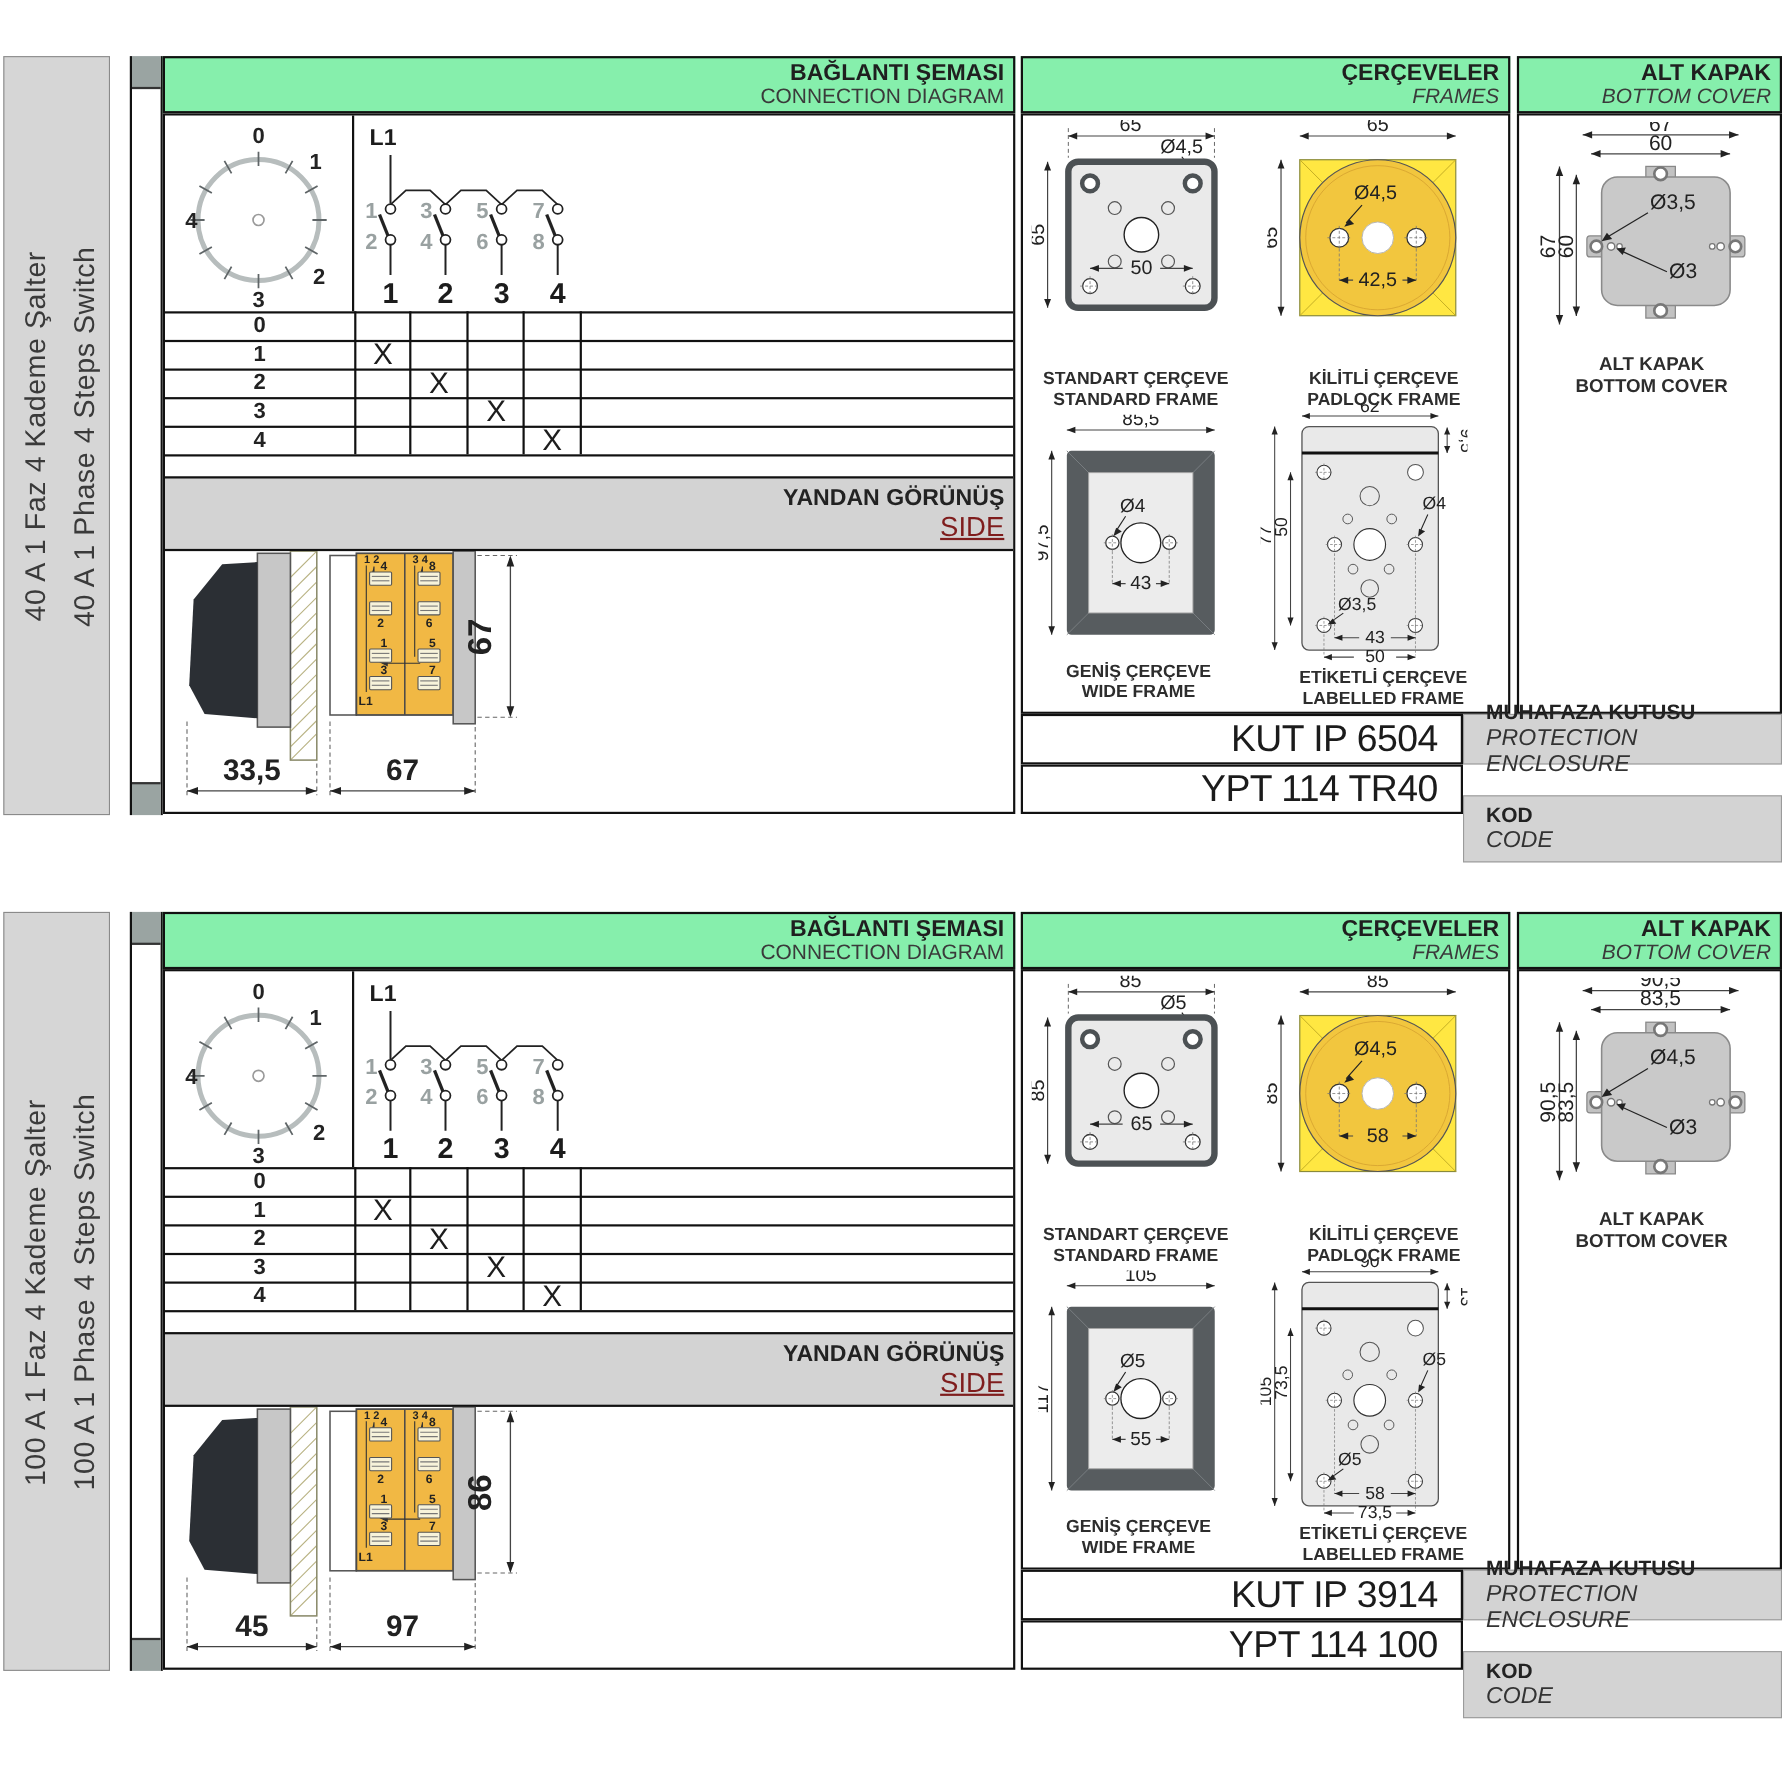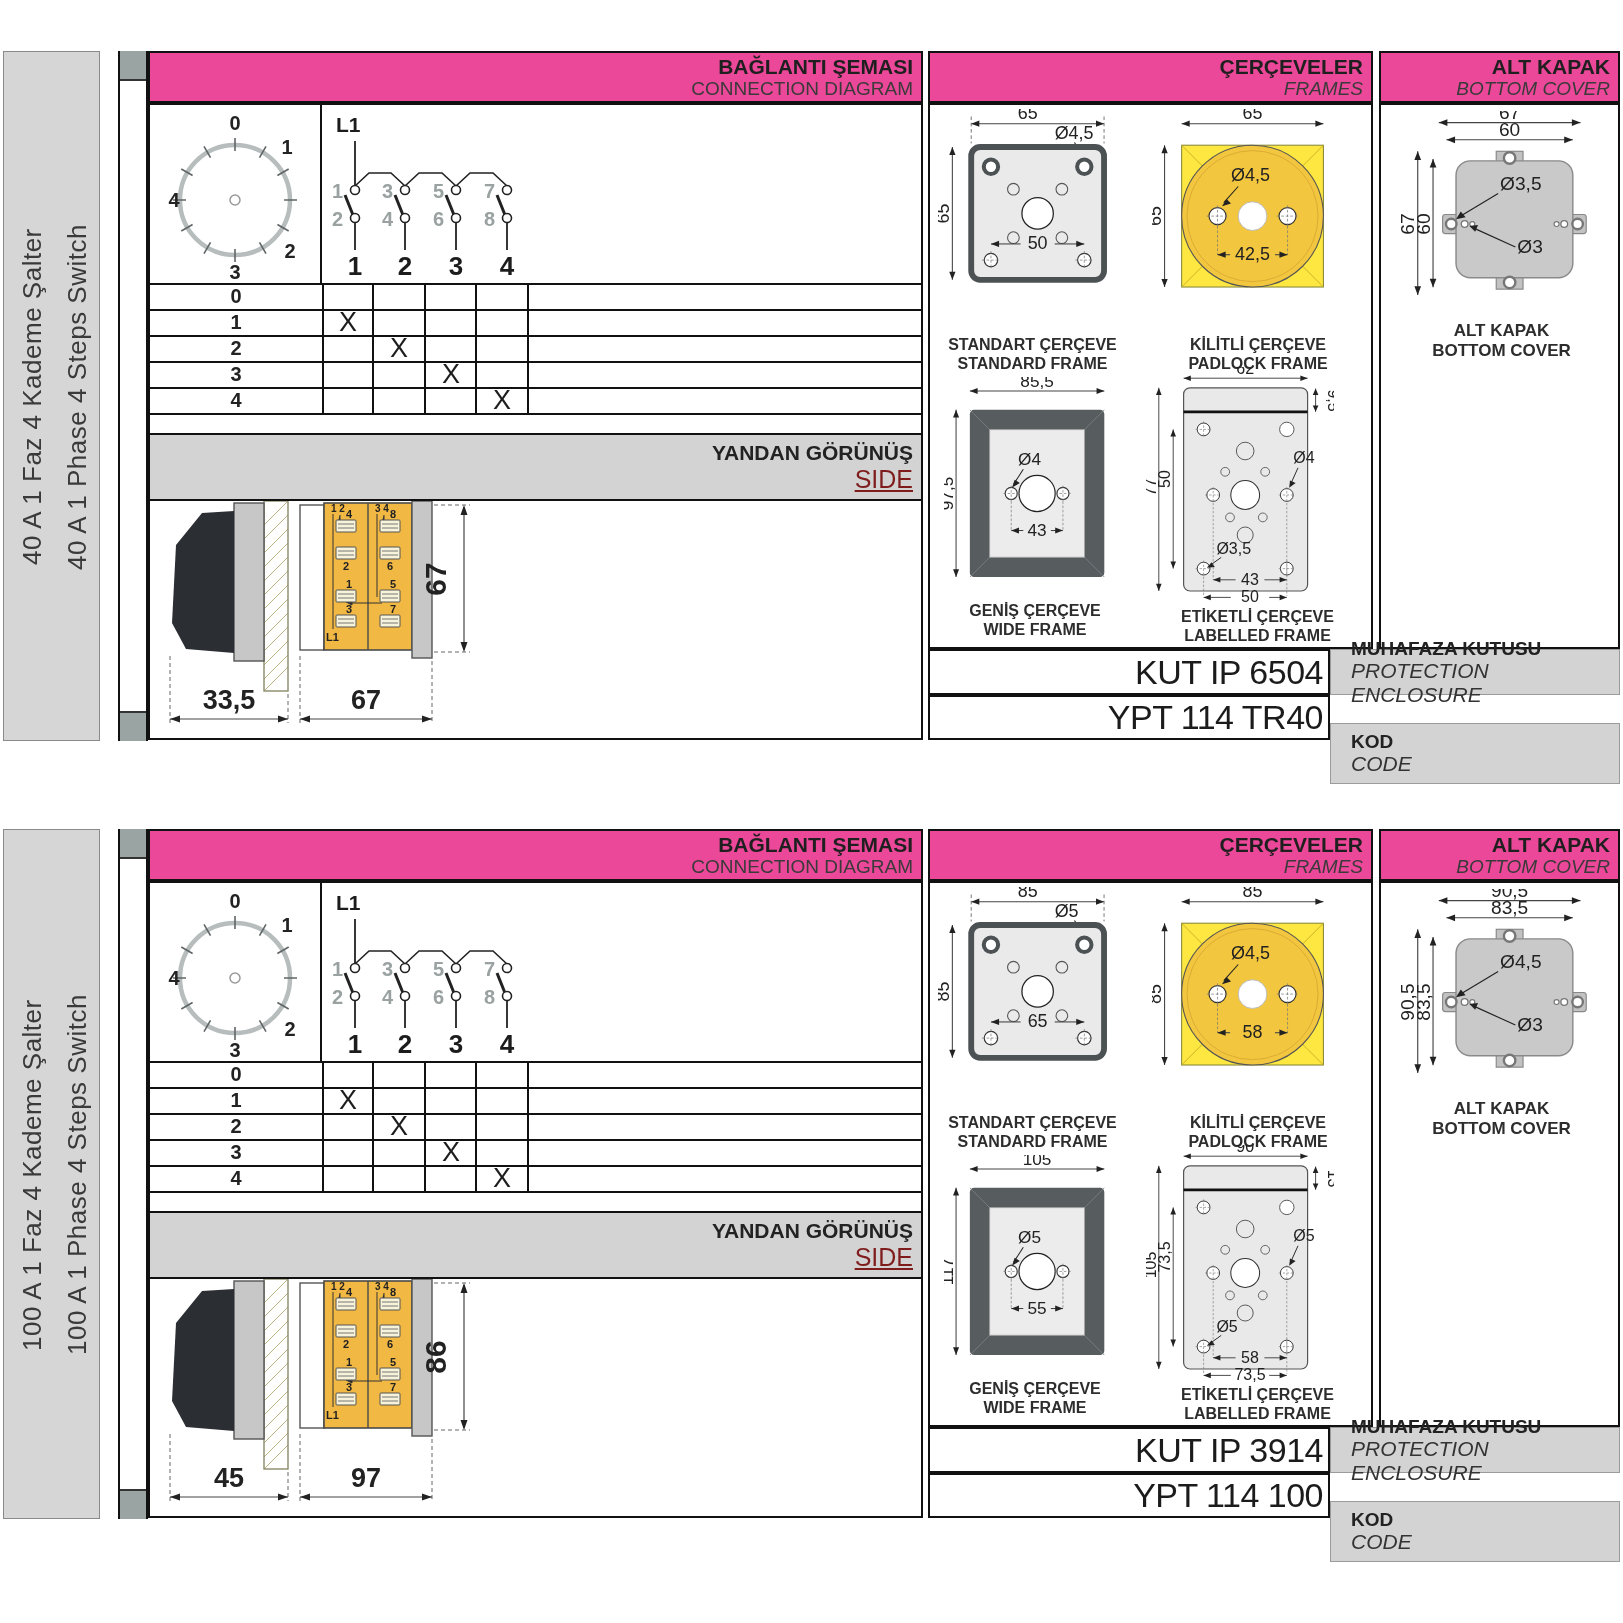--- a/index.html
+++ b/index.html
@@ -11,21 +11,21 @@
   .vlabel{position:absolute;top:0;height:690px;display:flex;align-items:center;justify-content:center;
           writing-mode:vertical-rl;transform:rotate(180deg);font-size:26px;color:#3a3a3a;letter-spacing:.5px;white-space:nowrap;}
   .vlabel.tr{left:6px;width:44px;}
   .vlabel.en{left:52px;width:42px;}
   
   .spine{position:absolute;left:118px;top:0;width:30px;height:690px;border-left:2px solid #111;border-right:2px solid #111;box-sizing:border-box;background:#fff;}
   .spine .sq{position:absolute;left:0;width:100%;height:30px;background:#9aa4a2;border-bottom:2px solid #333;box-sizing:border-box;}
   .spine .sq.top{top:0;}
   .spine .sq.bot{top:660px;border-top:2px solid #333;border-bottom:none;}
   
-  .hbox{position:absolute;top:0;height:52px;background:#ec4899;border:2px solid #111;box-sizing:border-box;
+  .hbox{position:absolute;top:0;height:52px;background:#86efac;border:2px solid #111;box-sizing:border-box;
         display:flex;flex-direction:column;justify-content:center;align-items:flex-end;padding-right:8px;line-height:1.12;}
   .hbox .tr{font-weight:bold;font-size:21px;color:#1f1f1f;}
   .hbox .en{font-size:19px;color:#3a3a3a;}
   .hbox .en.it{font-style:italic;}
   .hb1{left:148px;width:775px;}
   .hb2{left:928px;width:445px;}
   .hb3{left:1379px;width:241px;}
   
   .main-box{position:absolute;left:148px;top:52px;width:775px;height:637px;border:2px solid #111;box-sizing:border-box;background:#fff;}
   .dial-cell{position:absolute;left:0;top:0;width:172px;height:178px;border-right:2px solid #111;box-sizing:border-box;}
@@ -39,21 +39,21 @@
   .yband .tr{font-weight:bold;font-size:21px;}
   .yband .en{font-size:25px;color:#7f1d1d;text-decoration:underline;}
   .sideview{position:absolute;left:0;top:396px;}
   
   .frames-box{position:absolute;left:928px;top:52px;width:445px;height:546px;border:2px solid #111;box-sizing:border-box;background:#fff;}
   .cover-box{position:absolute;left:1379px;top:52px;width:241px;height:546px;border:2px solid #111;box-sizing:border-box;background:#fff;}
   .fsvg{position:absolute;}
   .fname{position:absolute;text-align:center;font-weight:bold;font-size:16px;line-height:1.2;color:#2d2d2d;}
   
   .kut-cell,.ypt-cell{position:absolute;left:928px;width:402px;background:#fff;border:2px solid #111;box-sizing:border-box;
-       display:flex;align-items:center;justify-content:flex-end;padding-right:5px;font-size:34px;color:#1b1b1b;letter-spacing:-.5px;}
+       display:flex;align-items:center;justify-content:flex-end;padding-right:21px;font-size:34px;color:#1b1b1b;letter-spacing:-.5px;}
   .kut-cell{top:598px;height:46px;}
   .ypt-cell{top:644px;height:45px;}
   .muh-cell,.kod-cell{position:absolute;left:1330px;width:290px;background:#d3d3d3;border:1px solid #9b9b9b;box-sizing:border-box;
        display:flex;flex-direction:column;justify-content:center;padding-left:20px;line-height:1.12;}
   .muh-cell{top:598px;height:46px;}
   .kod-cell{top:672px;height:61px;}
   .muh-cell .tr,.kod-cell .tr{font-weight:bold;font-size:19px;}
   .muh-cell .en,.kod-cell .en{font-style:italic;font-size:21px;color:#333;}
   svg{display:block;}
   svg text{font-family:"Liberation Sans",sans-serif;}

